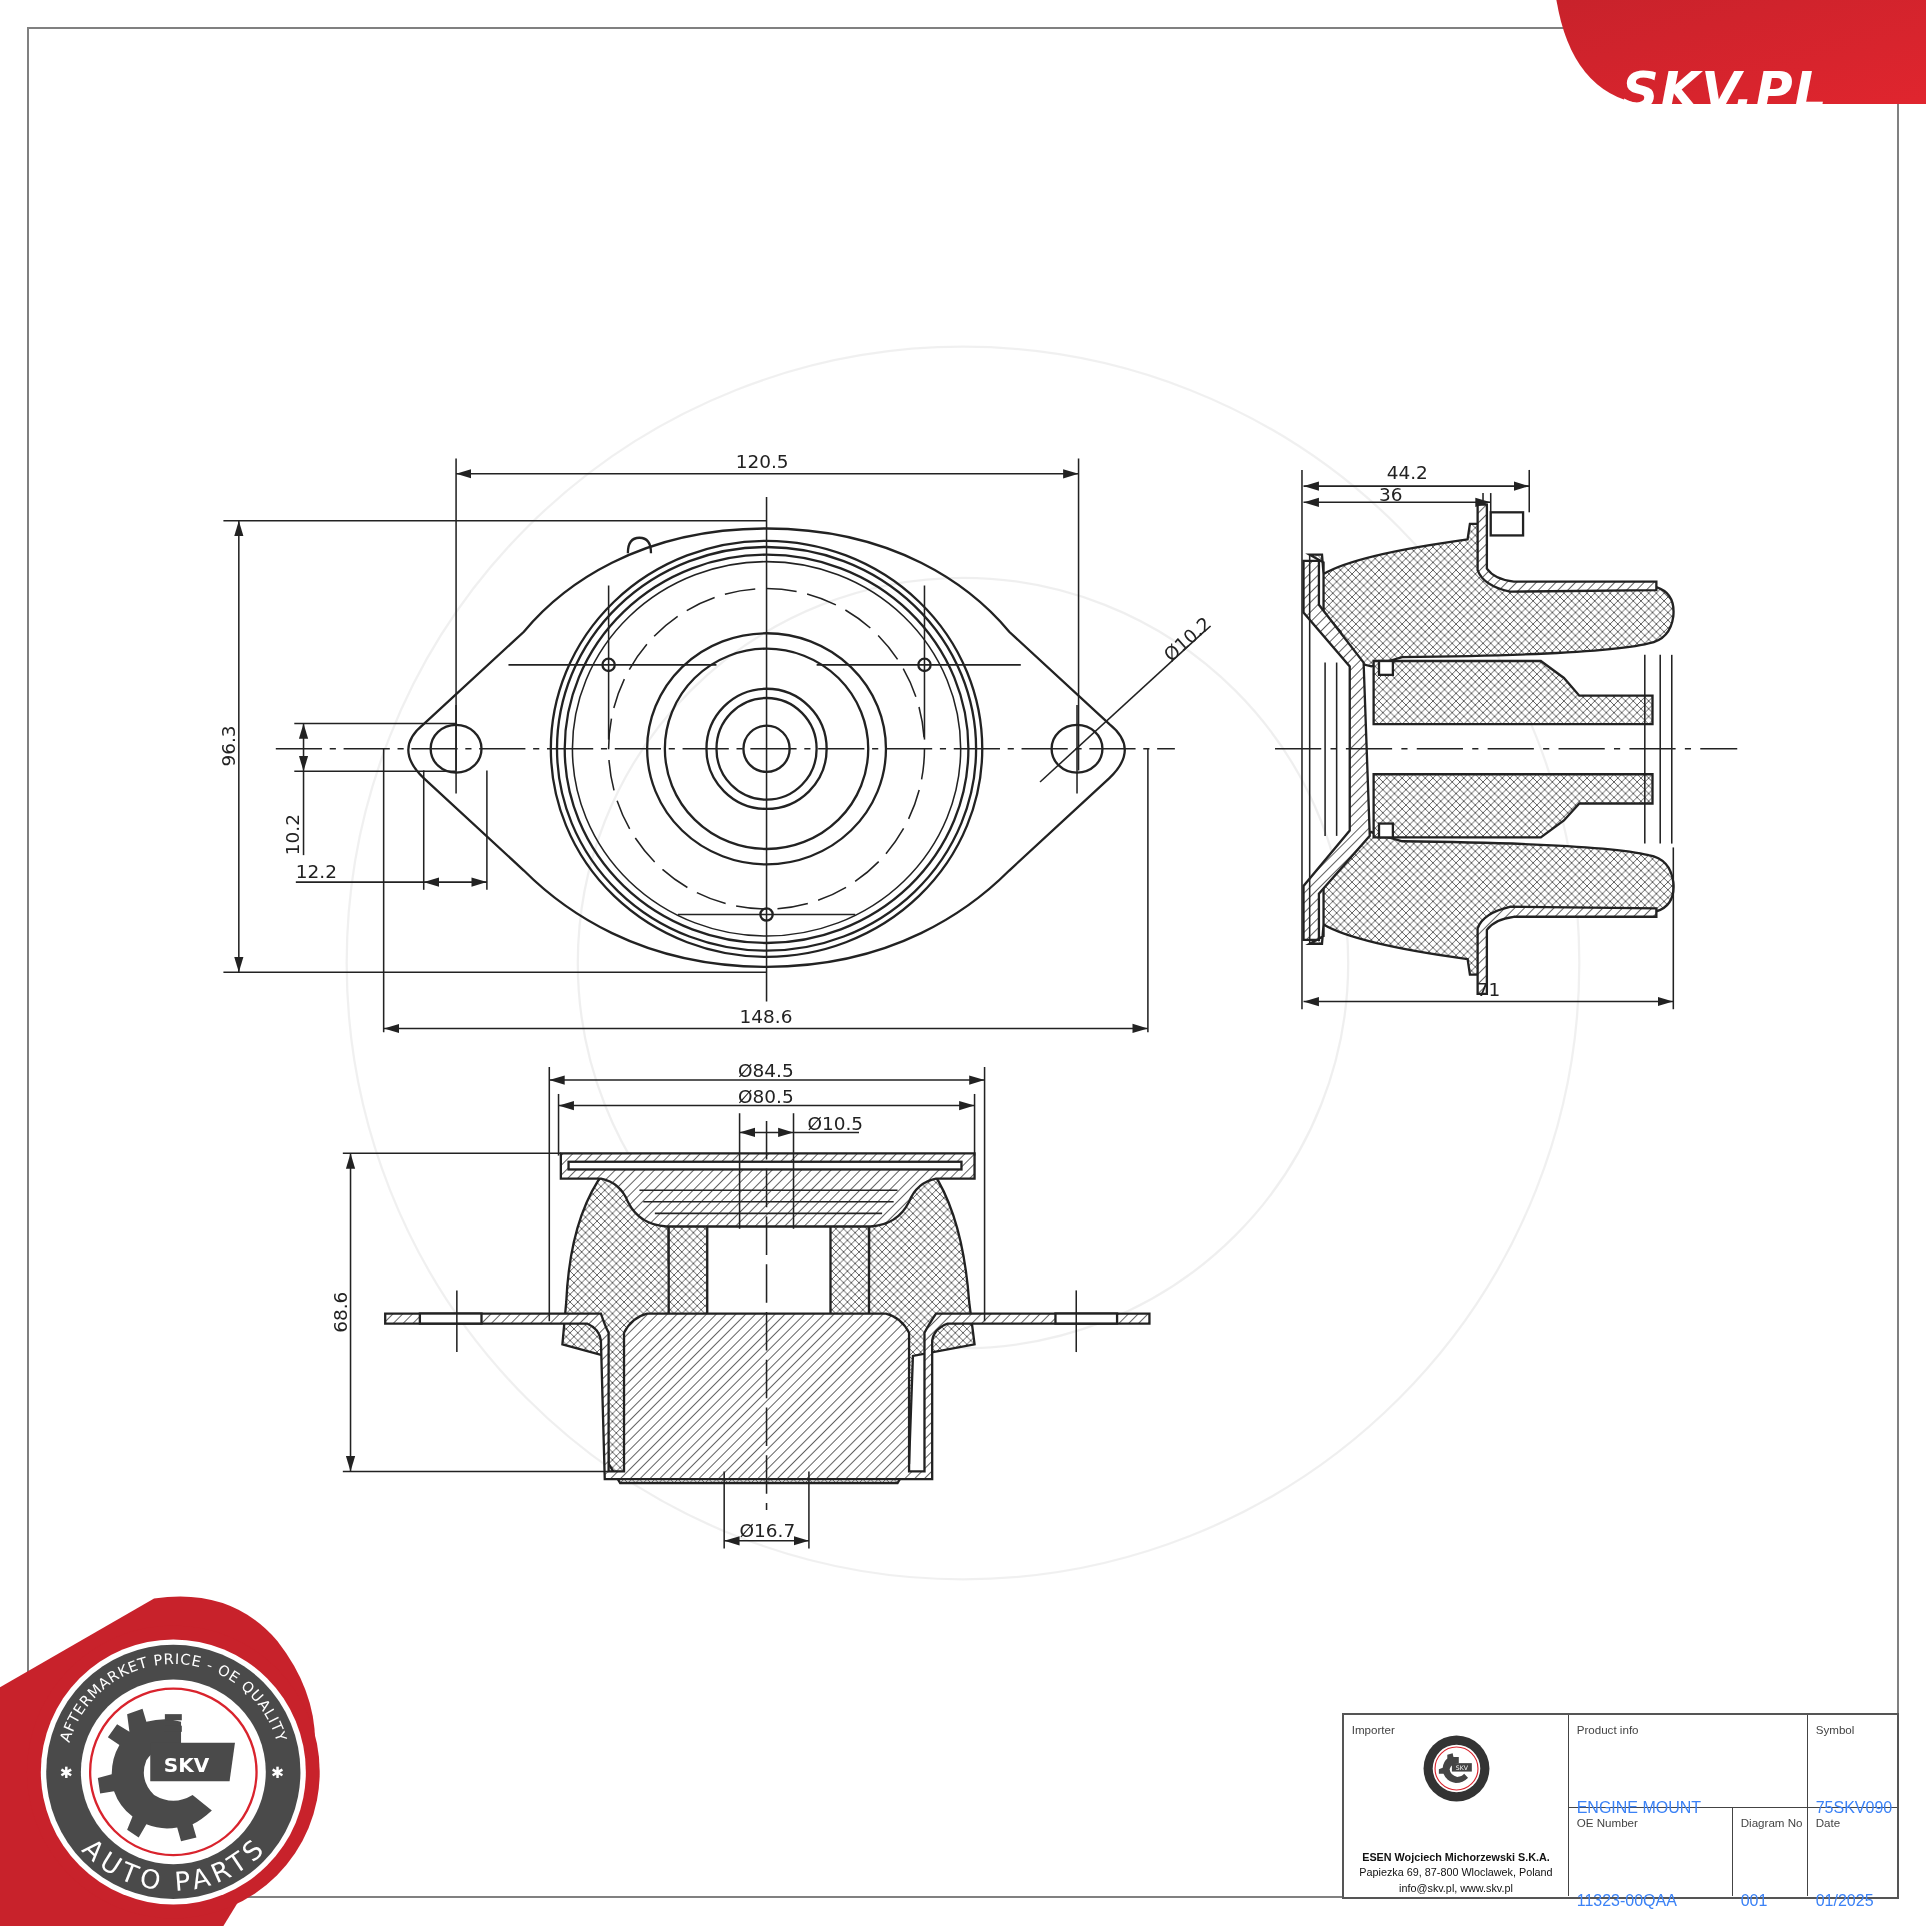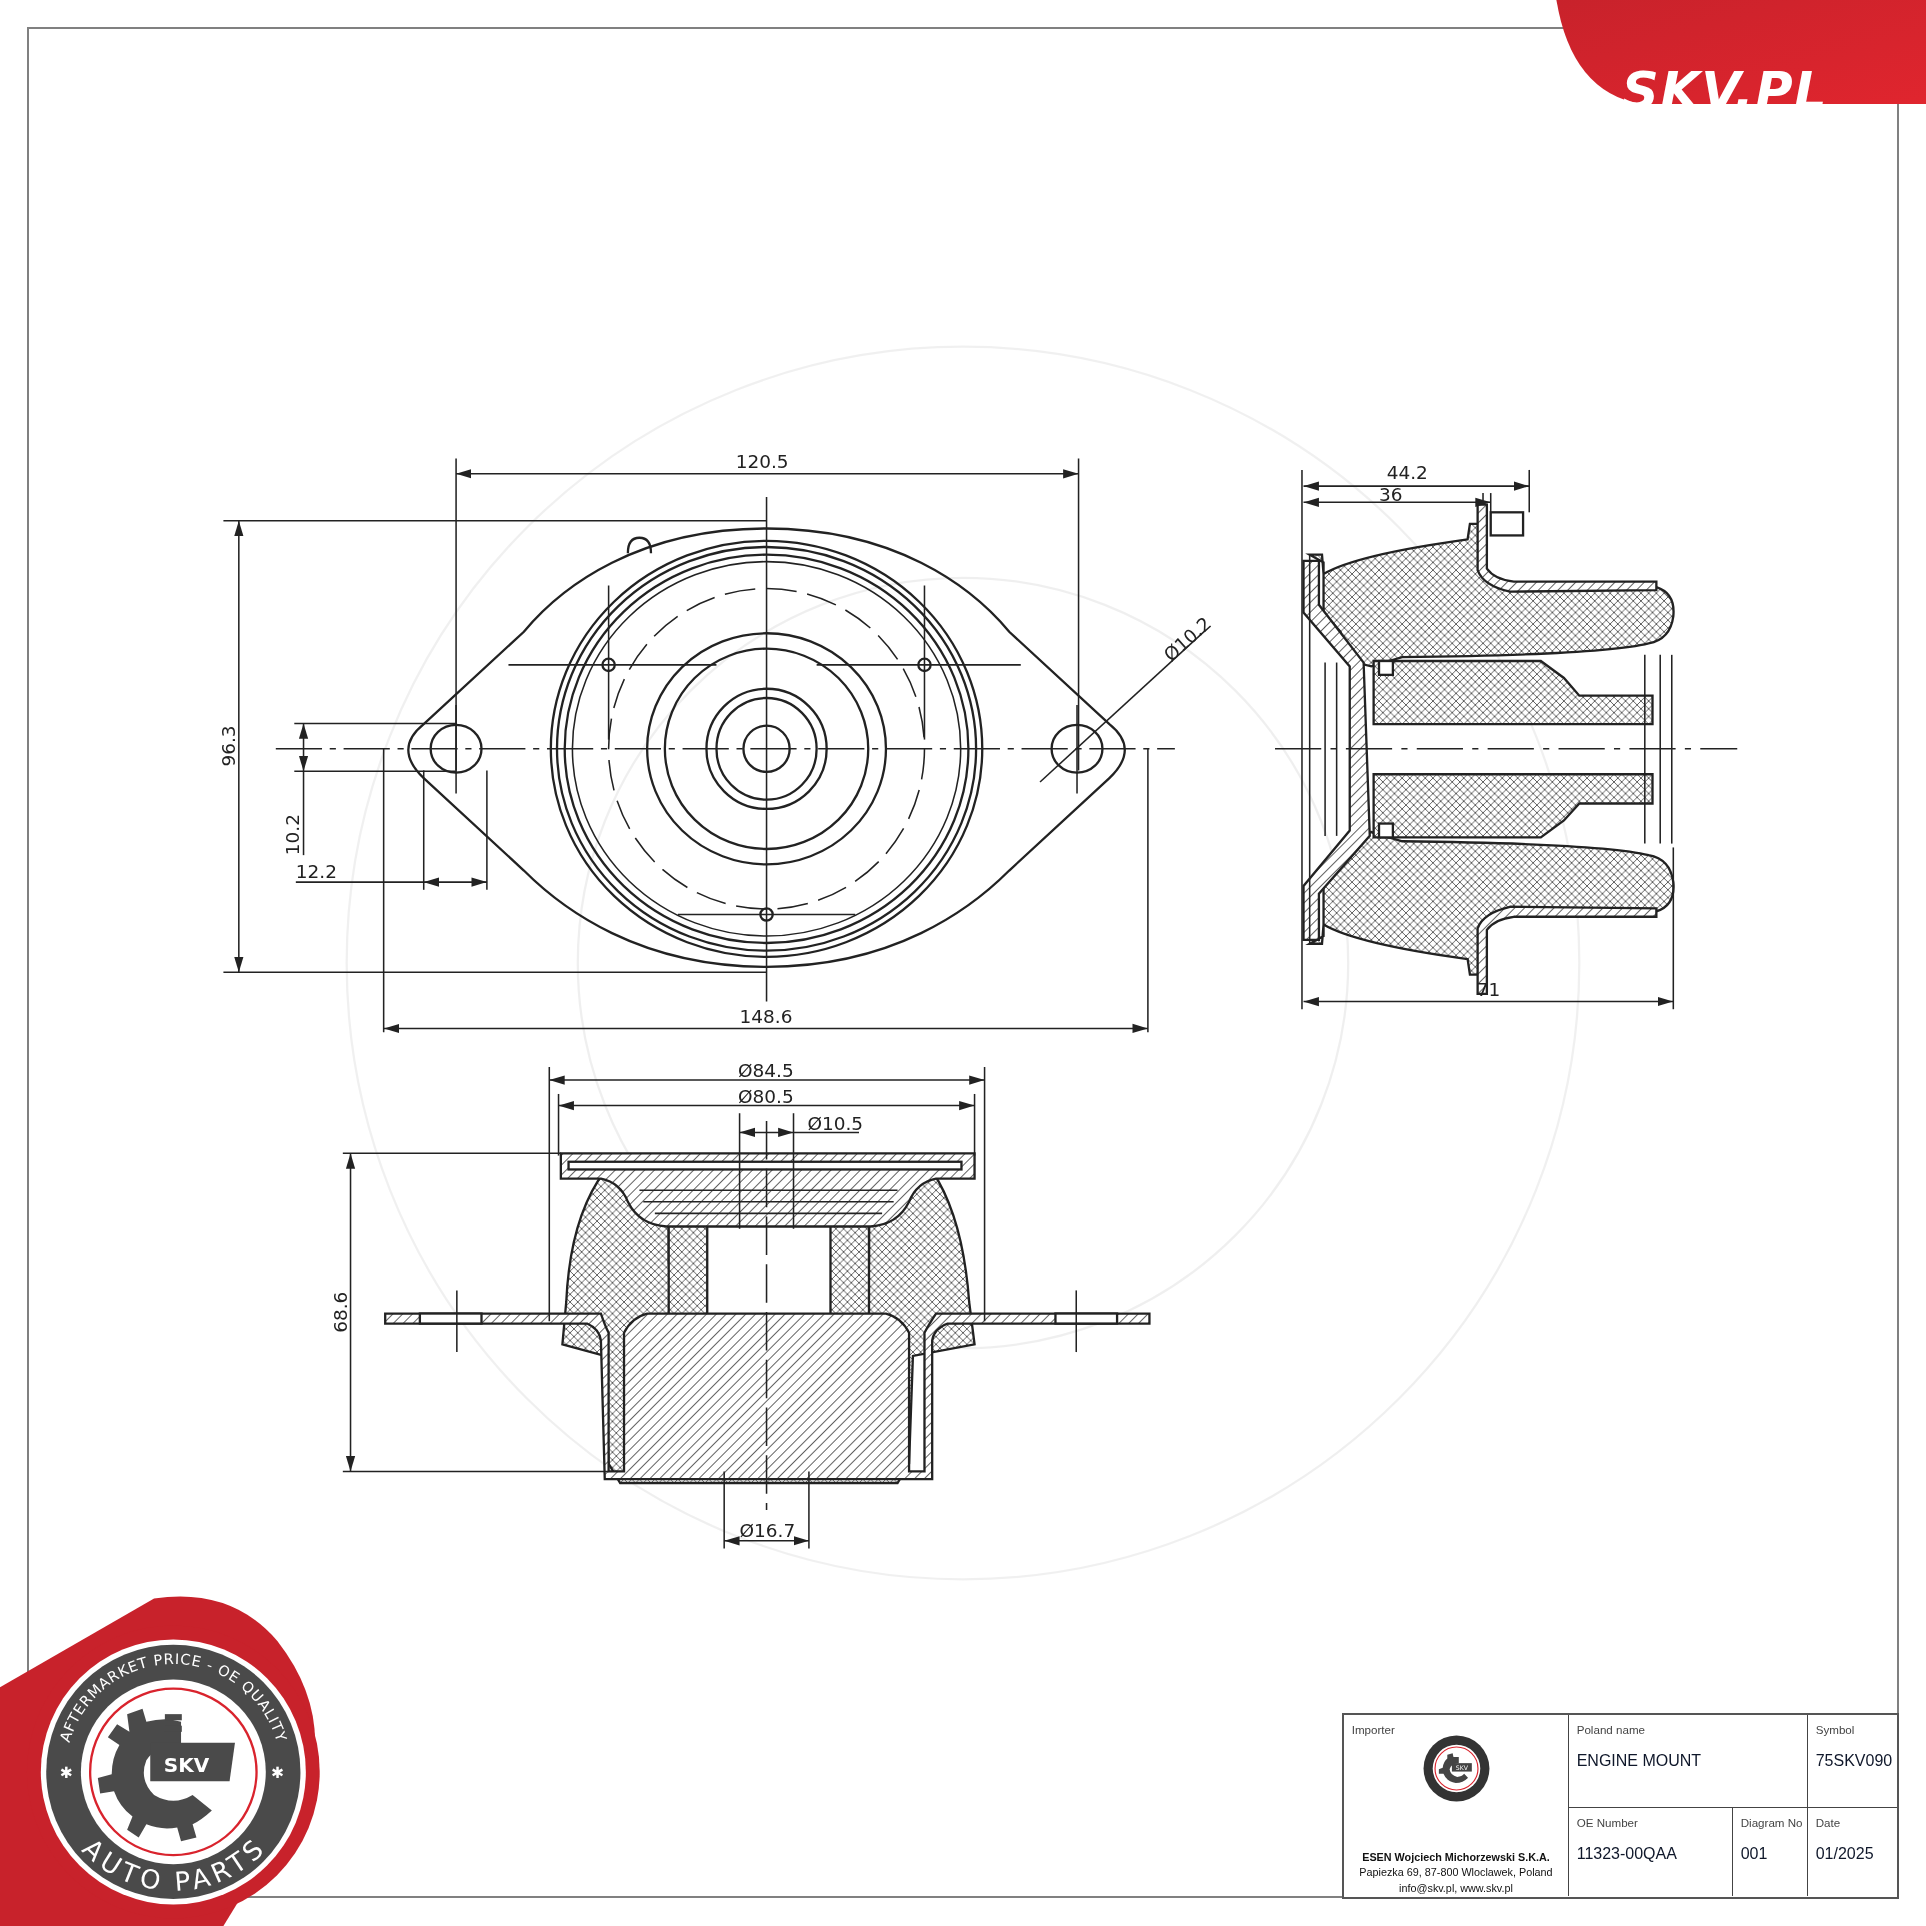--- a/index.html
+++ b/index.html
@@ -5,21 +5,21 @@
   html, body { margin:0; padding:0; background:#ffffff; }
   body { width:1926px; height:1926px; position:relative; overflow:hidden; font-family:"Liberation Sans", sans-serif; }
   .frame { position:absolute; left:27px; top:27px; width:1872px; height:1871px; border:2.3px solid #808080; box-sizing:border-box; }
   .brand-banner { position:absolute; left:1541px; top:0; width:385px; height:104px; }
   .brand-text { position:absolute; left:1622px; top:21.6px; font-family:"DejaVu Sans", sans-serif; font-weight:bold; font-style:italic; font-size:51px; color:#ffffff; letter-spacing:1.5px;margin-top:40px; }
   .drawing { position:absolute; left:0; top:0; width:1926px; height:1926px; }
   .dim { font-family:"DejaVu Sans", sans-serif; font-size:24px; fill:#222; }
   .title-block { position:absolute; left:1342px; top:1713px; width:557px; height:186px; border:2.3px solid #555; border-right:2.3px solid #555; box-sizing:border-box; background:#fff; }
   .cell { position:absolute; box-sizing:border-box; border-color:#444; border-style:solid; border-width:0;padding-left:12px; }
   .cell-label { position:absolute; left:7.7px; top:7.7px; font-size:11.6px; color:#444; font-family:"Liberation Sans", sans-serif; }
-  .cell-value { position:absolute; left:7.7px; font-size:16px; color:#0f172a; font-family:"Liberation Sans", sans-serif; }
+  .cell-value { position:absolute; left:7.7px; font-size:16px; color:#3b82f6; font-family:"Liberation Sans", sans-serif;margin-top:47px; }
   .importer-addr { position:absolute; left:0; width:100%; top:135px; text-align:center; font-size:10.8px; line-height:15.4px; color:#111; }
   .importer-addr .co { font-weight:bold; }
 </style>
 </head>
 <body>
 
 <div class="frame"></div>
 
 <svg class="brand-banner" viewBox="0 0 500 135" width="385" height="104">
   <defs>
@@ -266,21 +266,21 @@
       <text x="52" y="47" text-anchor="middle" font-size="8" fill="#fff" font-family="DejaVu Sans, sans-serif">SKV</text>
     </svg>
     <div class="importer-addr">
       <div class="co">ESEN Wojciech Michorzewski S.K.A.</div>
       <div>Papiezka 69, 87-800 Wloclawek, Poland</div>
       <div>info@skv.pl, www.skv.pl</div>
     </div>
   </div>
 
   <div class="cell" style="left:225px;top:0;width:239px;height:93px;border-right-width:1.5px;border-bottom-width:1.5px;">
-    <div class="cell-label">Poland name</div>
+    <div class="cell-label">Product info</div>
     <div class="cell-value" style="top:37px;">ENGINE MOUNT</div>
   </div>
 
   <div class="cell" style="left:464px;top:0;width:89px;height:93px;border-bottom-width:1.5px;text-align:right;">
     <div class="cell-label">Symbol</div>
     <div class="cell-value" style="top:37px;">75SKV090</div>
   </div>
 
   <div class="cell" style="left:225px;top:93px;width:164px;height:88px;border-right-width:1.5px;text-align:center;">
     <div class="cell-label">OE Number</div>

